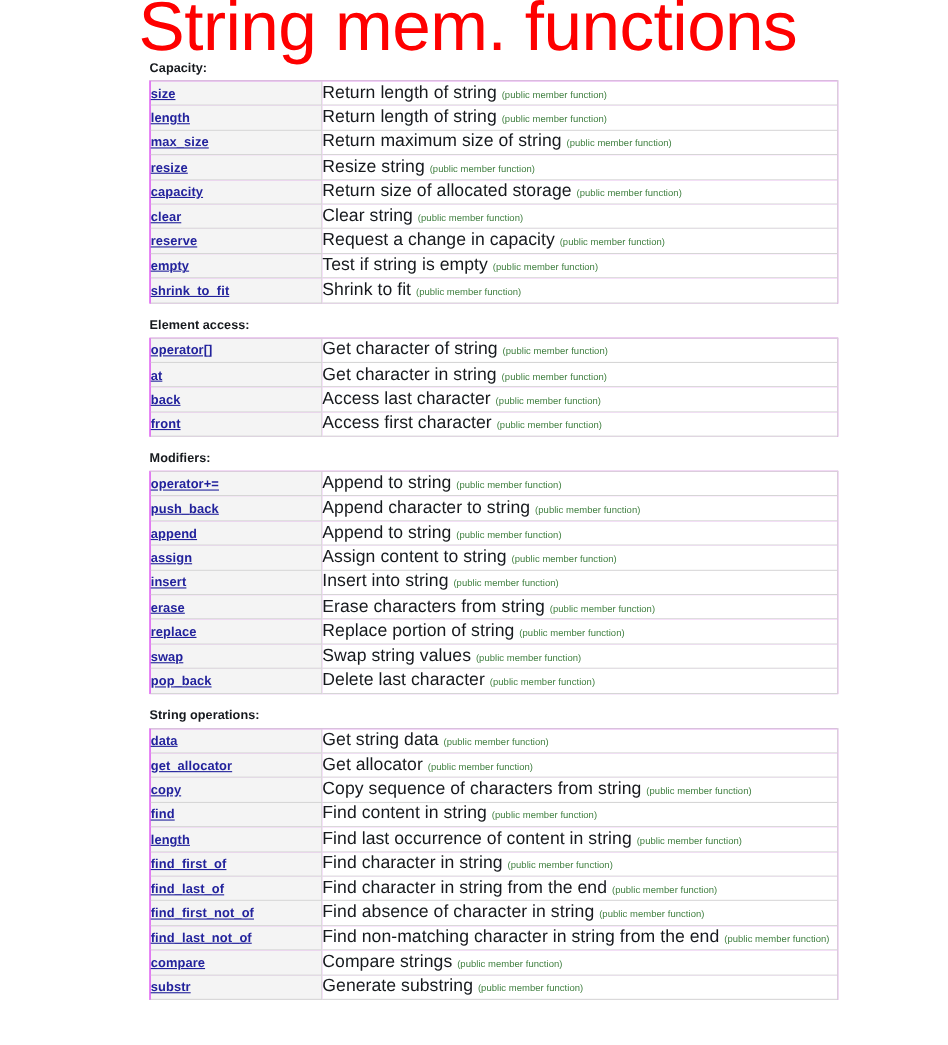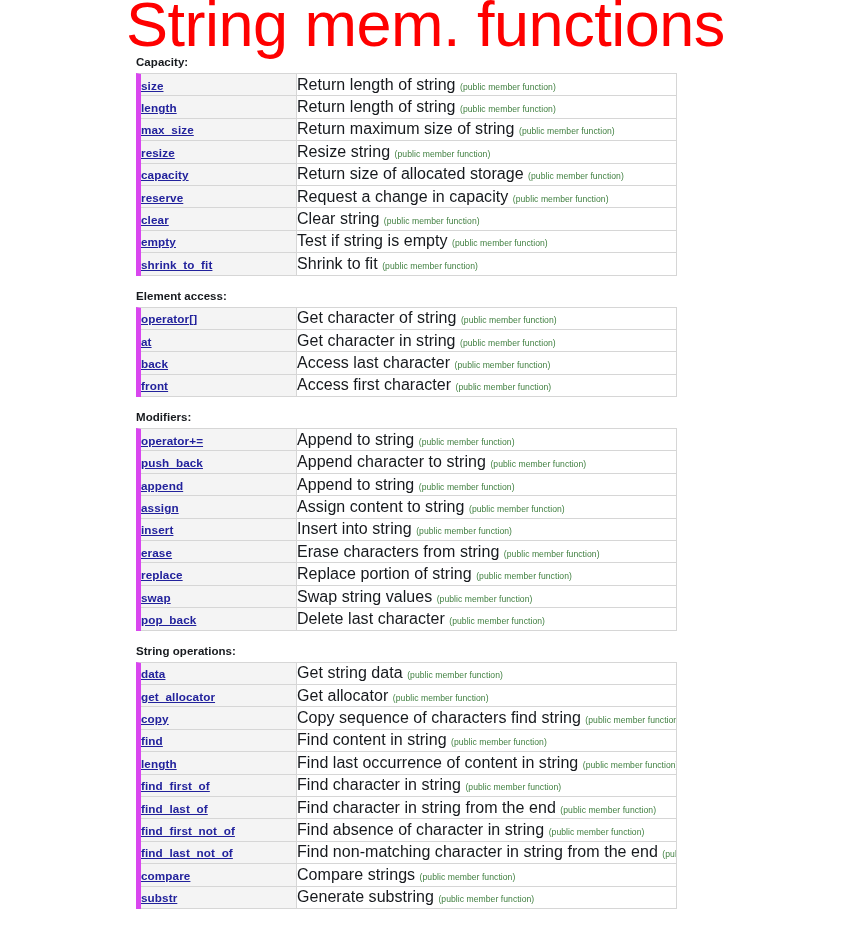--- a/index.html
+++ b/index.html
@@ -57,25 +57,25 @@
     letter-spacing: 0.05px;
   }
   .section-label .colon {
     font-weight: bold;
     color: #16191d;
   }
 
   table.fn-table {
     border-collapse: separate;
     border-spacing: 0;
-    width: 541px;
+    width: 626px;
     table-layout: fixed;
     background: #d946ef;
     border-top: 1px solid #d6d6d6;
-    border-left: 5px solid #d946ef;
+    border-left: 1px solid #d946ef;
     border-right: 1px solid #d6d6d6;
   }
 
   table.fn-table tr td {
     border-bottom: 1px solid #d6d6d6;
     height: 21.4px;
     vertical-align: middle;
     padding: 0;
   }
 
@@ -142,28 +142,28 @@
             </tr>
             <tr>
               <td class="cell-name"><a class="fn-link" href="#">resize</a></td>
               <td class="cell-desc"><span class="desc-main">Resize string</span> <span class="desc-note">(public member function)</span></td>
             </tr>
             <tr>
               <td class="cell-name"><a class="fn-link" href="#">capacity</a></td>
               <td class="cell-desc"><span class="desc-main">Return size of allocated storage</span> <span class="desc-note">(public member function)</span></td>
             </tr>
             <tr>
+              <td class="cell-name"><a class="fn-link" href="#">clear</a></td>
+              <td class="cell-desc"><span class="desc-main">Clear string</span> <span class="desc-note">(public member function)</span></td>
+            </tr>
+            <tr>
               <td class="cell-name"><a class="fn-link" href="#">reserve</a></td>
               <td class="cell-desc"><span class="desc-main">Request a change in capacity</span> <span class="desc-note">(public member function)</span></td>
             </tr>
             <tr>
-              <td class="cell-name"><a class="fn-link" href="#">clear</a></td>
-              <td class="cell-desc"><span class="desc-main">Clear string</span> <span class="desc-note">(public member function)</span></td>
-            </tr>
-            <tr>
               <td class="cell-name"><a class="fn-link" href="#">empty</a></td>
               <td class="cell-desc"><span class="desc-main">Test if string is empty</span> <span class="desc-note">(public member function)</span></td>
             </tr>
             <tr>
               <td class="cell-name"><a class="fn-link" href="#">shrink_to_fit</a></td>
               <td class="cell-desc"><span class="desc-main">Shrink to fit</span> <span class="desc-note">(public member function)</span></td>
             </tr>
           </tbody>
         </table>
       </div>
@@ -240,21 +240,21 @@
             <tr>
               <td class="cell-name"><a class="fn-link" href="#">data</a></td>
               <td class="cell-desc"><span class="desc-main">Get string data</span> <span class="desc-note">(public member function)</span></td>
             </tr>
             <tr>
               <td class="cell-name"><a class="fn-link" href="#">get_allocator</a></td>
               <td class="cell-desc"><span class="desc-main">Get allocator</span> <span class="desc-note">(public member function)</span></td>
             </tr>
             <tr>
               <td class="cell-name"><a class="fn-link" href="#">copy</a></td>
-              <td class="cell-desc"><span class="desc-main">Copy sequence of characters find string</span> <span class="desc-note">(public member function)</span></td>
+              <td class="cell-desc"><span class="desc-main">Copy sequence of characters from string</span> <span class="desc-note">(public member function)</span></td>
             </tr>
             <tr>
               <td class="cell-name"><a class="fn-link" href="#">find</a></td>
               <td class="cell-desc"><span class="desc-main">Find content in string</span> <span class="desc-note">(public member function)</span></td>
             </tr>
             <tr>
               <td class="cell-name"><a class="fn-link" href="#">length</a></td>
               <td class="cell-desc"><span class="desc-main">Find last occurrence of content in string</span> <span class="desc-note">(public member function)</span></td>
             </tr>
             <tr>

